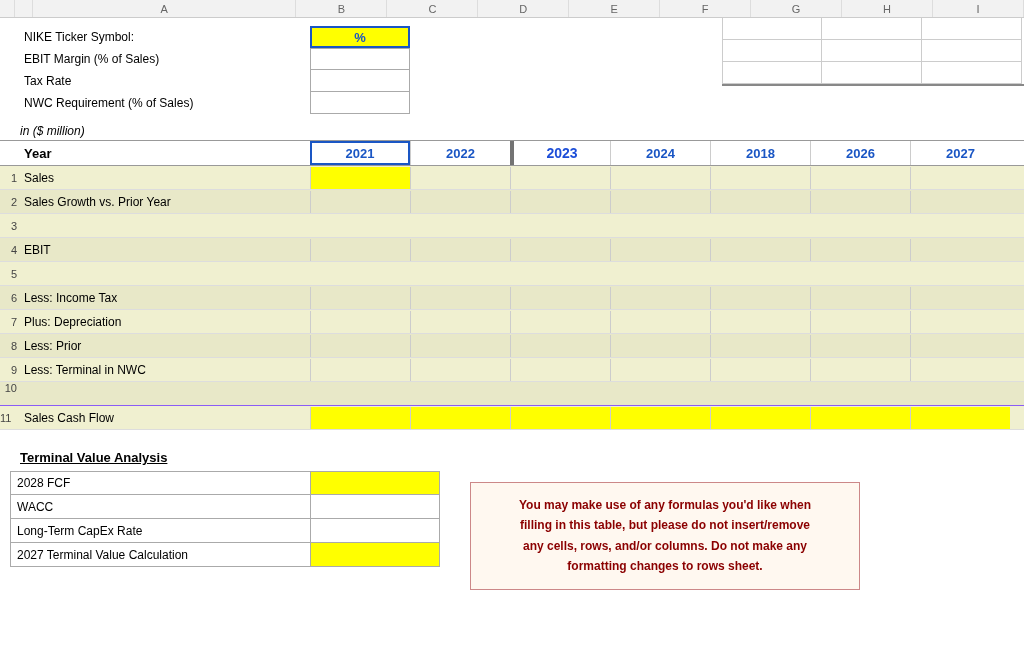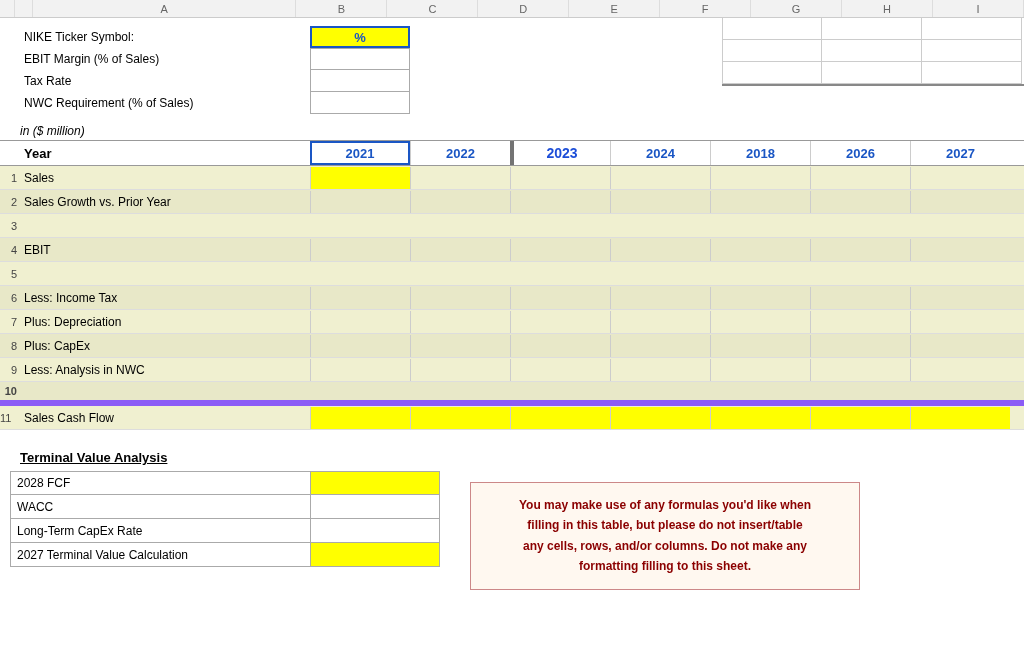--- a/index.html
+++ b/index.html
@@ -201,43 +201,43 @@
           <div style="width:100px; height:22px; border-left:1px solid #ccc;"></div>
           <div style="width:100px; height:22px; border-left:1px solid #ccc;"></div>
           <div style="width:100px; height:22px; border-left:1px solid #ccc;"></div>
           <div style="width:100px; height:22px; border-left:1px solid #ccc;"></div>
           <div style="width:100px; height:22px; border-left:1px solid #ccc;"></div>
           <div style="width:100px; height:22px; border-left:1px solid #ccc;"></div>
         </div>
 
         <div style="display:flex; align-items:center; height:24px; border-bottom:1px solid #ddd; background:#e8e8c8;">
           <div style="width:20px; text-align:right; padding-right:3px; font-size:11px; color:#444;">8</div>
-          <div style="width:290px; padding-left:4px; font-size:12px;">Plus: CapEx</div>
+          <div style="width:290px; padding-left:4px; font-size:12px;">Less: Prior</div>
           <div style="width:100px; height:22px; border-left:1px solid #ccc;"></div>
           <div style="width:100px; height:22px; border-left:1px solid #ccc;"></div>
           <div style="width:100px; height:22px; border-left:1px solid #ccc;"></div>
           <div style="width:100px; height:22px; border-left:1px solid #ccc;"></div>
           <div style="width:100px; height:22px; border-left:1px solid #ccc;"></div>
           <div style="width:100px; height:22px; border-left:1px solid #ccc;"></div>
           <div style="width:100px; height:22px; border-left:1px solid #ccc;"></div>
         </div>
 
         <div style="display:flex; align-items:center; height:24px; border-bottom:1px solid #ddd;">
           <div style="width:20px; text-align:right; padding-right:3px; font-size:11px; color:#444;">9</div>
-          <div style="width:290px; padding-left:4px; font-size:12px;">Less: Analysis in NWC</div>
-          <div style="width:100px; height:22px; border-left:1px solid #ccc;"></div>
-          <div style="width:100px; height:22px; border-left:1px solid #ccc;"></div>
-          <div style="width:100px; height:22px; border-left:1px solid #ccc;"></div>
-          <div style="width:100px; height:22px; border-left:1px solid #ccc;"></div>
-          <div style="width:100px; height:22px; border-left:1px solid #ccc;"></div>
-          <div style="width:100px; height:22px; border-left:1px solid #ccc;"></div>
-          <div style="width:100px; height:22px; border-left:1px solid #ccc;"></div>
-        </div>
-
-        <div style="display:flex; align-items:center; height:24px; border-bottom:6px solid #8b5cf6; background:#e8e8c8;font-weight:bold;">
+          <div style="width:290px; padding-left:4px; font-size:12px;">Less: Terminal in NWC</div>
+          <div style="width:100px; height:22px; border-left:1px solid #ccc;"></div>
+          <div style="width:100px; height:22px; border-left:1px solid #ccc;"></div>
+          <div style="width:100px; height:22px; border-left:1px solid #ccc;"></div>
+          <div style="width:100px; height:22px; border-left:1px solid #ccc;"></div>
+          <div style="width:100px; height:22px; border-left:1px solid #ccc;"></div>
+          <div style="width:100px; height:22px; border-left:1px solid #ccc;"></div>
+          <div style="width:100px; height:22px; border-left:1px solid #ccc;"></div>
+        </div>
+
+        <div style="display:flex; height:24px; border-bottom:1px solid #8b5cf6; background:#e8e8c8;">
           <div style="width:20px; text-align:right; padding-right:3px; font-size:11px; color:#444;">10</div>
           <div style="flex:1;"></div>
         </div>
 
         <div style="display:flex; align-items:center; height:24px; border-bottom:1px solid #ddd;">
           <div style="width:20px; text-align:left; padding-right:3px; font-size:11px; color:#444;">11</div>
           <div style="width:290px; padding-left:4px; font-size:12px;">Sales Cash Flow</div>
           <div style="width:100px; height:22px; background:#ffff00; border-left:1px solid #ccc;"></div>
           <div style="width:100px; height:22px; background:#ffff00; border-left:1px solid #ccc;"></div>
           <div style="width:100px; height:22px; background:#ffff00; border-left:1px solid #ccc;"></div>
@@ -272,23 +272,23 @@
           </div>
 
           <div style="display:flex; height:24px; border:1px solid #aaa; border-top:none;">
             <div style="width:300px; padding-left:6px; display:flex; align-items:center; font-size:12px; border-right:1px solid #aaa;">2027 Terminal Value Calculation</div>
             <div style="flex:1; background:#ffff00;"></div>
           </div>
         </div>
 
         <div style="width:390px; border:1px solid #cc8888; background:#fff8f0; padding:12px 16px; margin-top:32px; font-size:12px; color:#8b0000; font-weight:bold; text-align:center; line-height:1.7;">
           <span>You may make use of any formulas you'd like when</span><br>
-          <span>filling in this table, but please do not insert/table</span><br>
+          <span>filling in this table, but please do not insert/remove</span><br>
           <span>any cells, rows, and/or columns.  Do not make any</span><br>
-          <span>formatting filling to this sheet.</span>
+          <span>formatting changes to rows sheet.</span>
         </div>
 
       </div>
 
     </div>
   </div>
 
 </div>
 
 </body></html>

